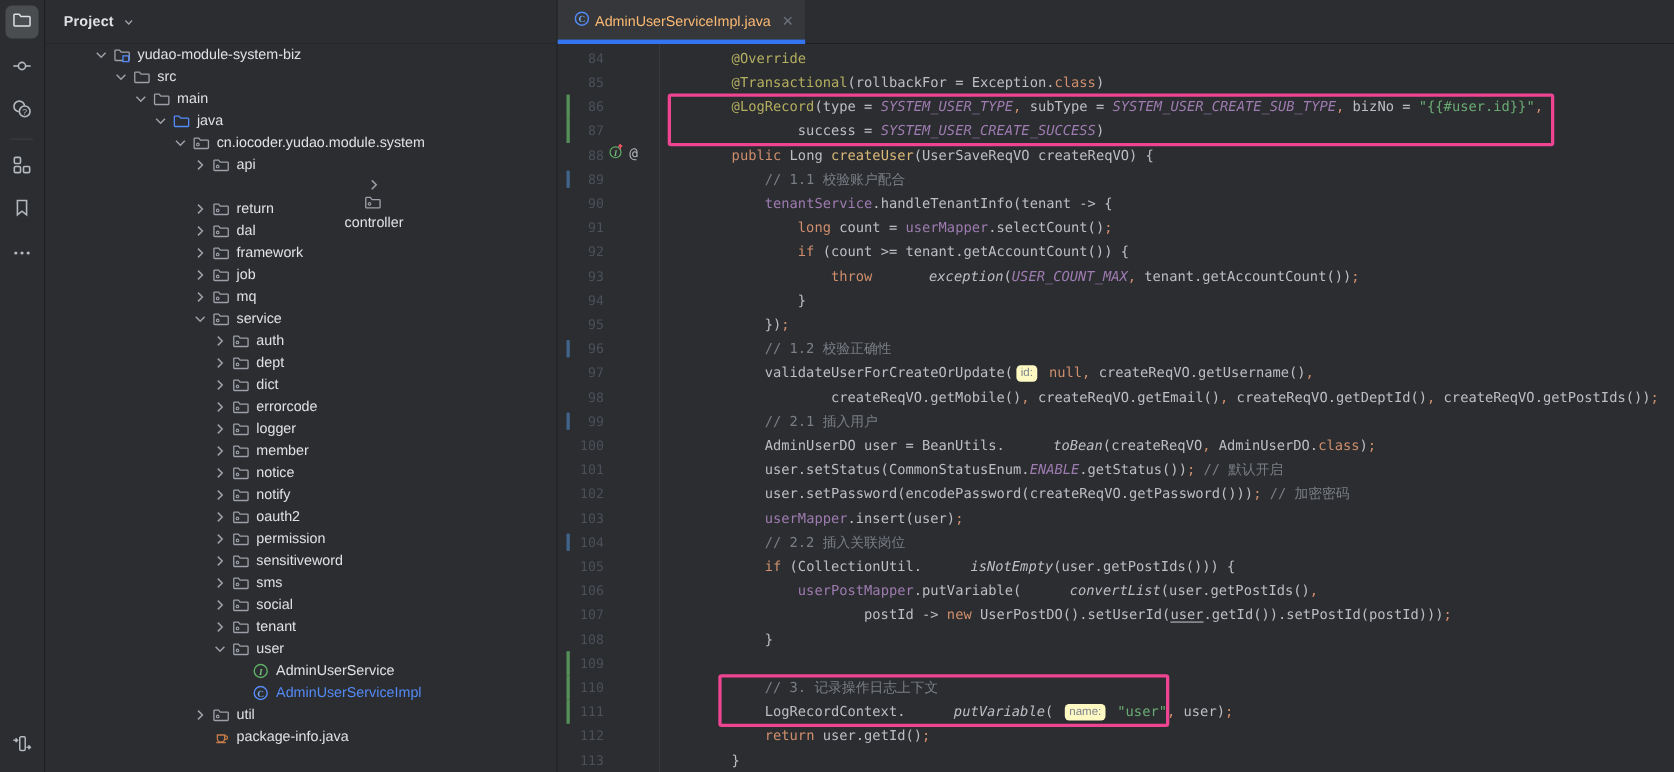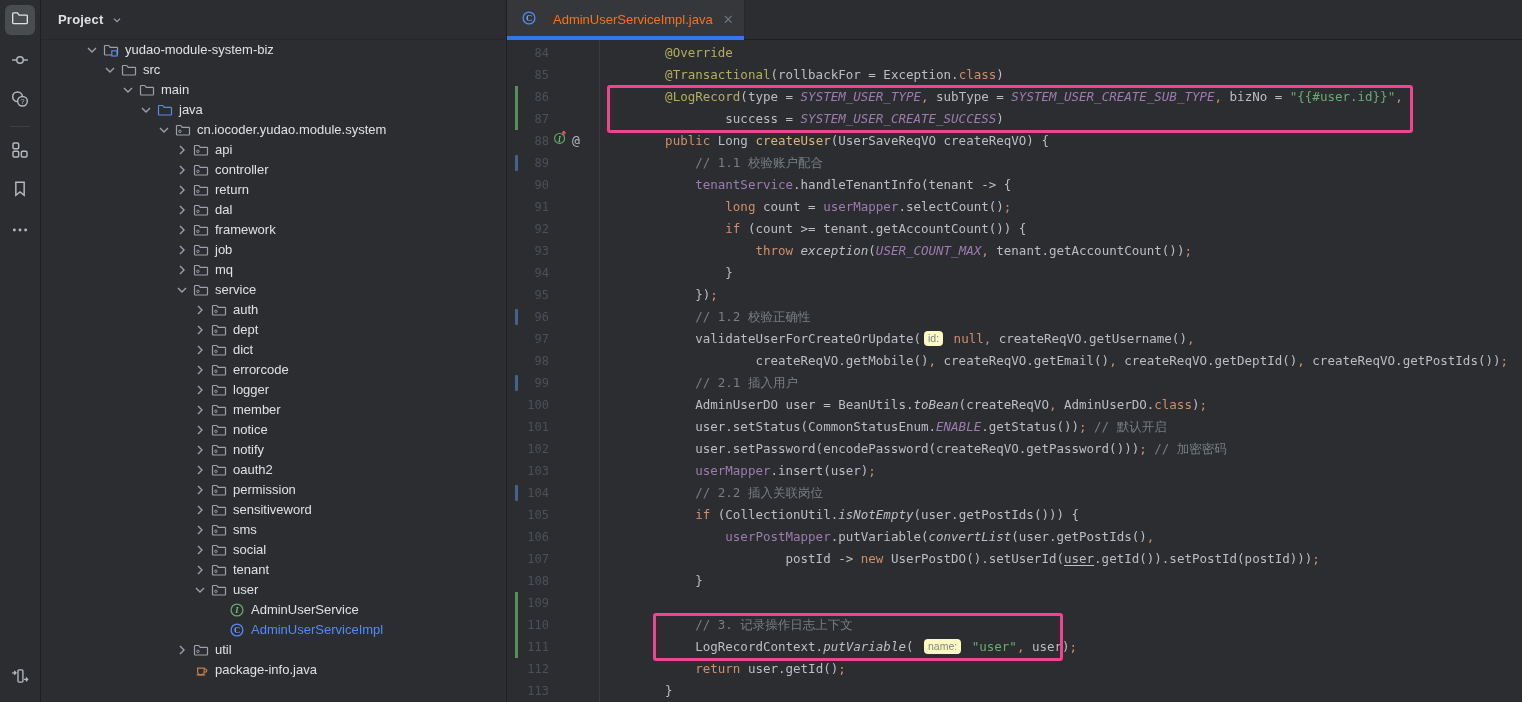--- a/index.html
+++ b/index.html
@@ -23,21 +23,21 @@
   .chev{width:16px;height:16px;flex:none;display:inline-flex;align-items:center;justify-content:center;}
   .chev.spacer{visibility:hidden;}
   .ticon{width:16px;height:16px;flex:none;margin-left:3px;margin-right:6px;display:inline-flex;align-items:center;justify-content:center;}
   .tlabel{line-height:20px;}
 
   
   .editor{position:relative;flex:1;background:#2B2D30;}
   .tabbar{position:relative;height:40px;border-bottom:1px solid #1E1F22;display:flex;box-sizing:border-box;background:#2B2D30;}
   .tab{position:relative;display:flex;align-items:center;padding:0 10px 0 14px;background:#35373A;border-right:1px solid #26282B;cursor:pointer;}
   .tab::after{content:"";position:absolute;left:0;right:0;bottom:-1px;height:4px;background:#3574F0;}
-  .tabtitle{font-size:13px;color:#f97316;margin-left:16px;}
+  .tabtitle{font-size:13px;color:#fdba74;margin-left:4px;}
   .tabclose{color:#6E737C;font-size:13px;margin-left:10px;line-height:1;}
 
   .codewrap{position:absolute;top:40px;left:0;right:0;bottom:0;font-family:"DejaVu Sans Mono",monospace;font-size:12.5px;padding-top:2px;box-sizing:border-box;}
   .gutline{position:absolute;top:0;bottom:0;left:92px;width:1px;background:#383A3E;}
   .code-line{position:relative;height:22px;line-height:22px;white-space:pre;}
   .lnum{position:absolute;left:0;top:0;width:42px;text-align:right;color:#4B5059;font-size:12px;}
   .ltext{position:absolute;left:128px;top:0;color:#BCBEC4;}
   .mk{position:absolute;left:8px;width:3px;}
   .mk-g{top:0;height:22px;background:#549159;}
   .mk-b{top:3px;height:16px;background:#41648A;border-radius:1px;}
@@ -46,21 +46,21 @@
 
   
   .tk-p{color:#BCBEC4;}
   .tk-k{color:#CF8E6D;}
   .tk-a{color:#B3AE60;}
   .tk-c{color:#7A7E85;}
   .tk-s{color:#6AAB73;}
   .tk-n{color:#9E7BB0;font-style:italic;}
   .tk-f{color:#9E7BB0;}
   .tk-m{color:#D9B777;}
-  .tk-i{color:#BCBEC4;font-style:italic;}
+  .tk-i{color:#BCBEC4;font-style:italic;margin-left:44px;}
   .tk-o{color:#CF8E6D;}
   .tk-u{color:#BCBEC4;text-decoration:underline;text-underline-offset:2px;}
   .tk-h{display:inline-block;background:#fef9c3;color:#7E848D;border-radius:4px;font-size:10.5px;line-height:15px;padding:0 4px;margin:0 3px;position:relative;top:-1px;font-family:"Liberation Sans",sans-serif;}
 
   .hlbox{position:absolute;border:3px solid #EE4492;border-radius:3px;pointer-events:none;box-sizing:border-box;}
 </style>
 </head>
 <body>
 
 <div class="app">
@@ -198,21 +198,21 @@
             </svg>
           </span>
           <span class="ticon">
             <svg width="16" height="16" viewBox="0 0 16 16">
               <path d="M1.5 4.2c0-.4.3-.7.7-.7h3.5l1.5 1.9h6.6c.4 0 .7.3.7.7v6.2c0 .4-.3.7-.7.7H2.2c-.4 0-.7-.3-.7-.7z" fill="none" stroke="#9DA0A8" stroke-width="1.2"></path>
               <circle cx="4.9" cy="9.3" r="1.2" fill="none" stroke="#9DA0A8" stroke-width="1"></circle>
             </svg>
           </span>
           <span class="tlabel">api</span>
         </div>
-        <div class="trow" style="padding-left: 133px;">
+        <div class="trow" style="padding-left: 133px; flex-direction: column;">
           <span class="chev">
             <svg width="16" height="16" viewBox="0 0 16 16">
               <path d="M6 4l4 4-4 4" fill="none" stroke="#9DA0A8" stroke-width="1.4"></path>
             </svg>
           </span>
           <span class="ticon">
             <svg width="16" height="16" viewBox="0 0 16 16">
               <path d="M1.5 4.2c0-.4.3-.7.7-.7h3.5l1.5 1.9h6.6c.4 0 .7.3.7.7v6.2c0 .4-.3.7-.7.7H2.2c-.4 0-.7-.3-.7-.7z" fill="none" stroke="#9DA0A8" stroke-width="1.2"></path>
               <circle cx="4.9" cy="9.3" r="1.2" fill="none" stroke="#9DA0A8" stroke-width="1"></circle>
             </svg>

